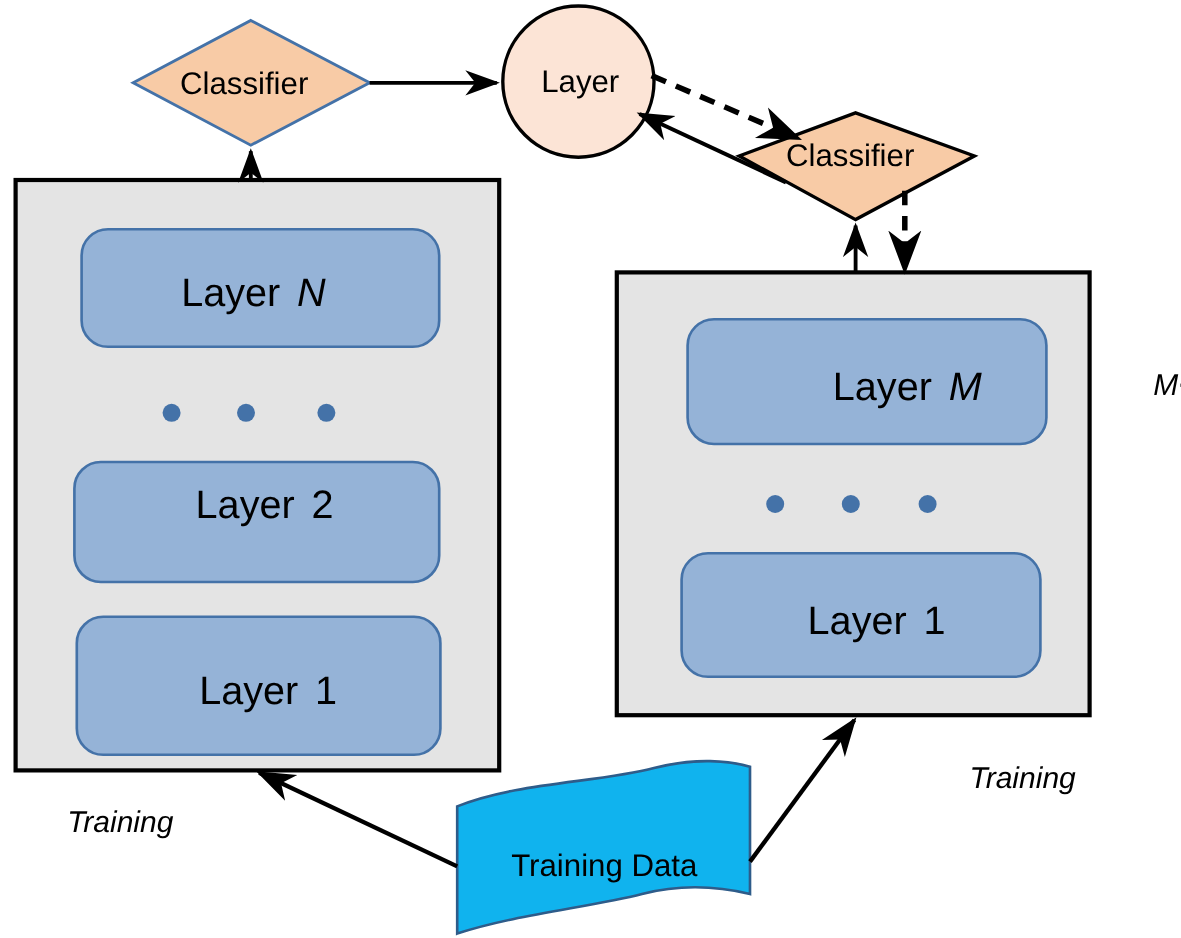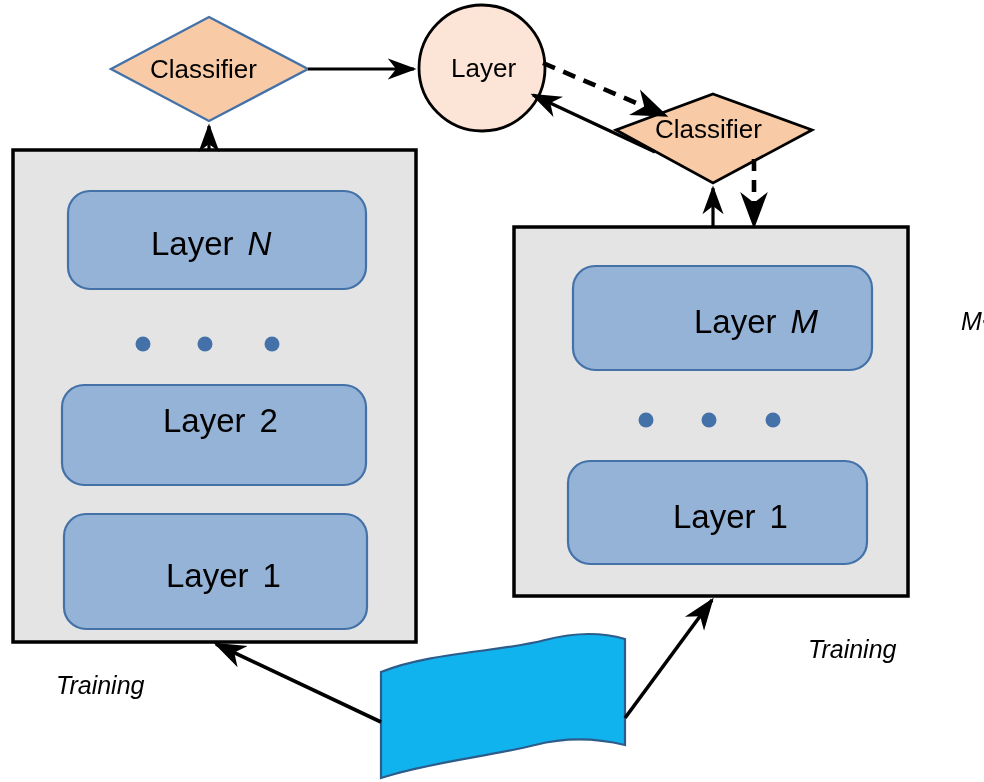--- a/index.html
+++ b/index.html
@@ -145,14 +145,15 @@
   <div class="txt layer-label" style="left:673px; top:500px;">
     <span>Layer</span><span class="idx-plain">1</span>
   </div>
 
   <div class="txt model-label" style="left:56px; top:673px;">Training</div>
 
   <div class="txt model-label" style="left:808px; top:637px;">Training</div>
 
   <div class="txt relation-label" style="left:921px; top:309px;">M&lt;N</div>
 
+  <div class="txt shape-label" style="left:426px; top:708px;">Training Data</div>
 
 </div>
 
 </body></html>

